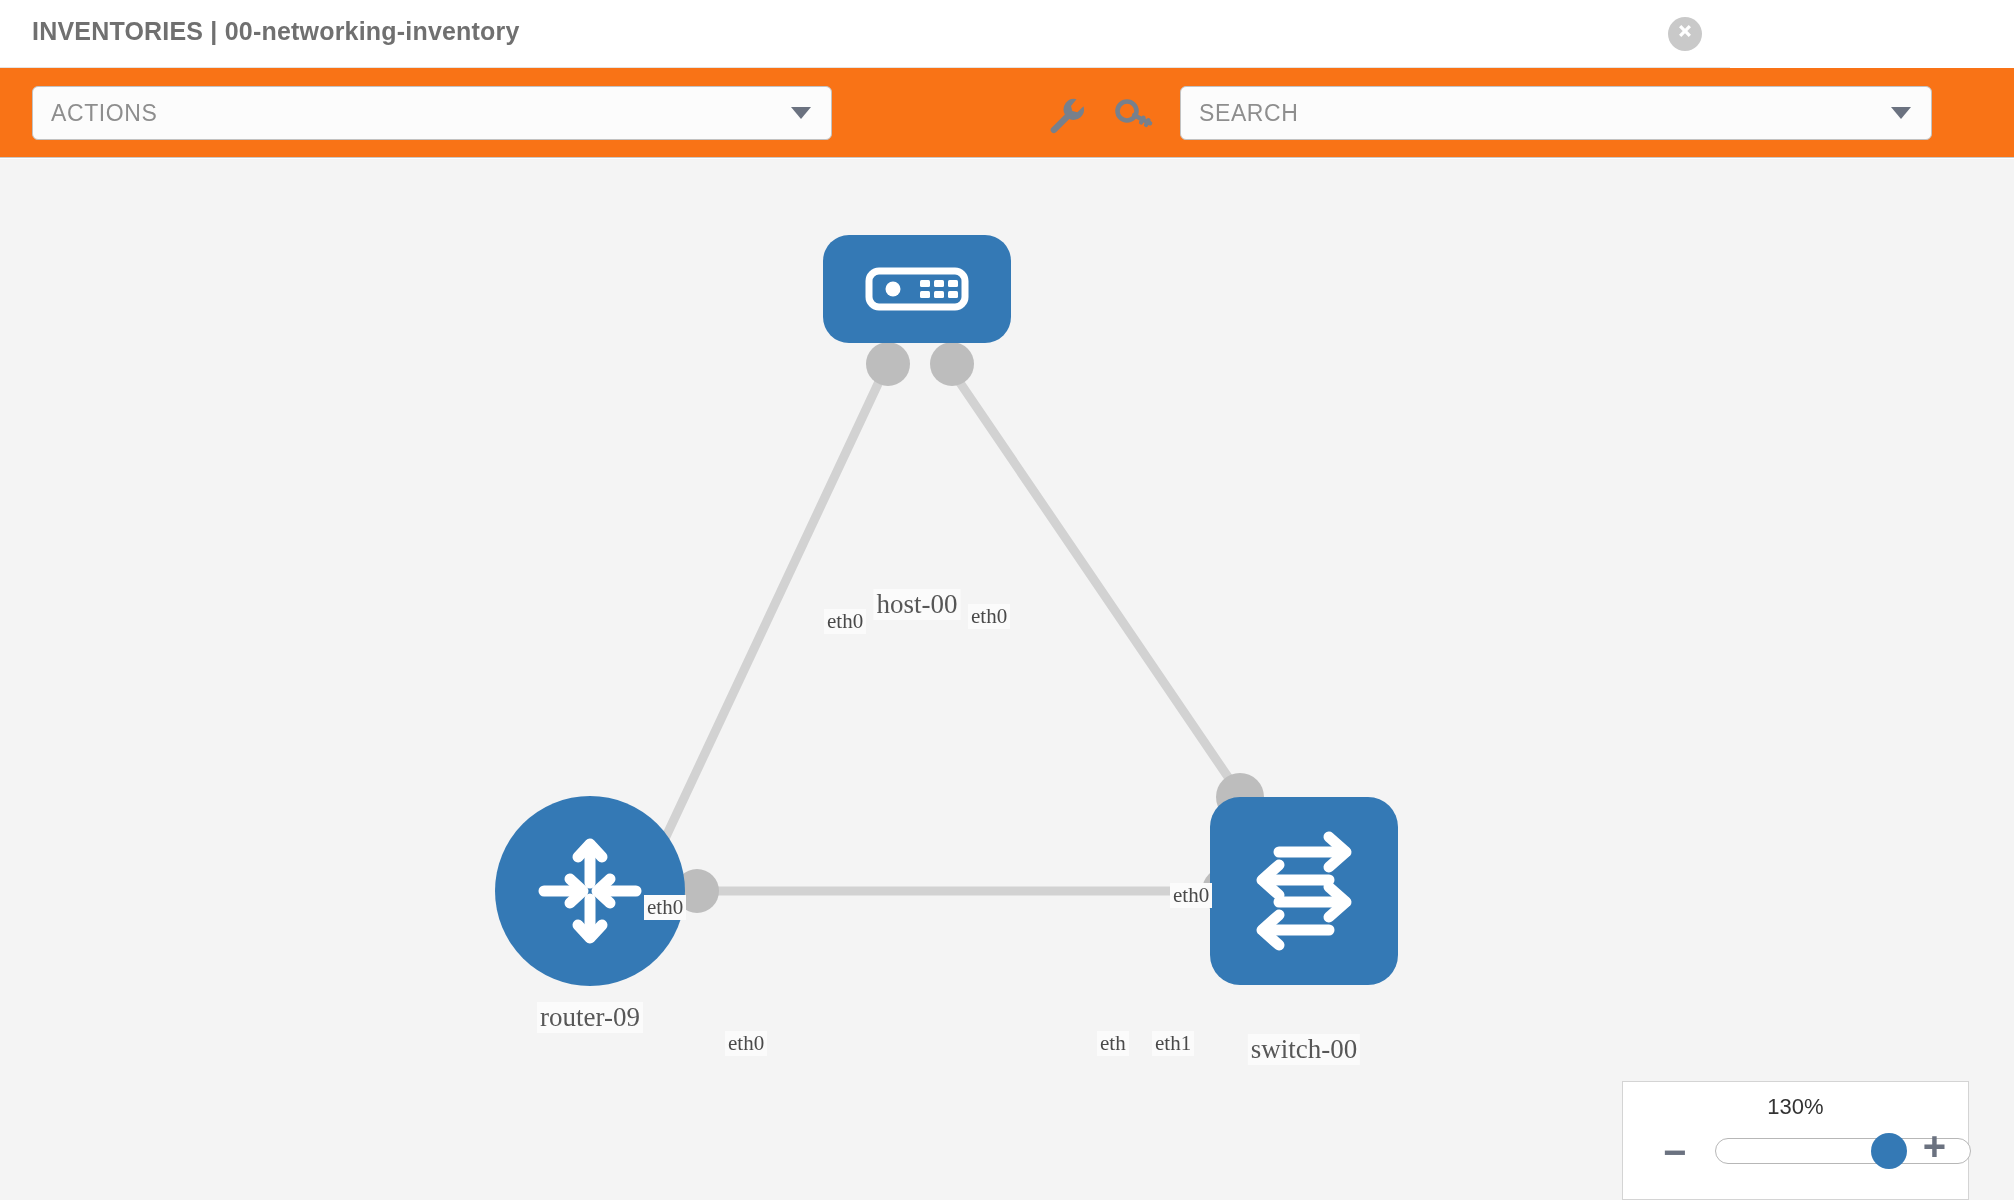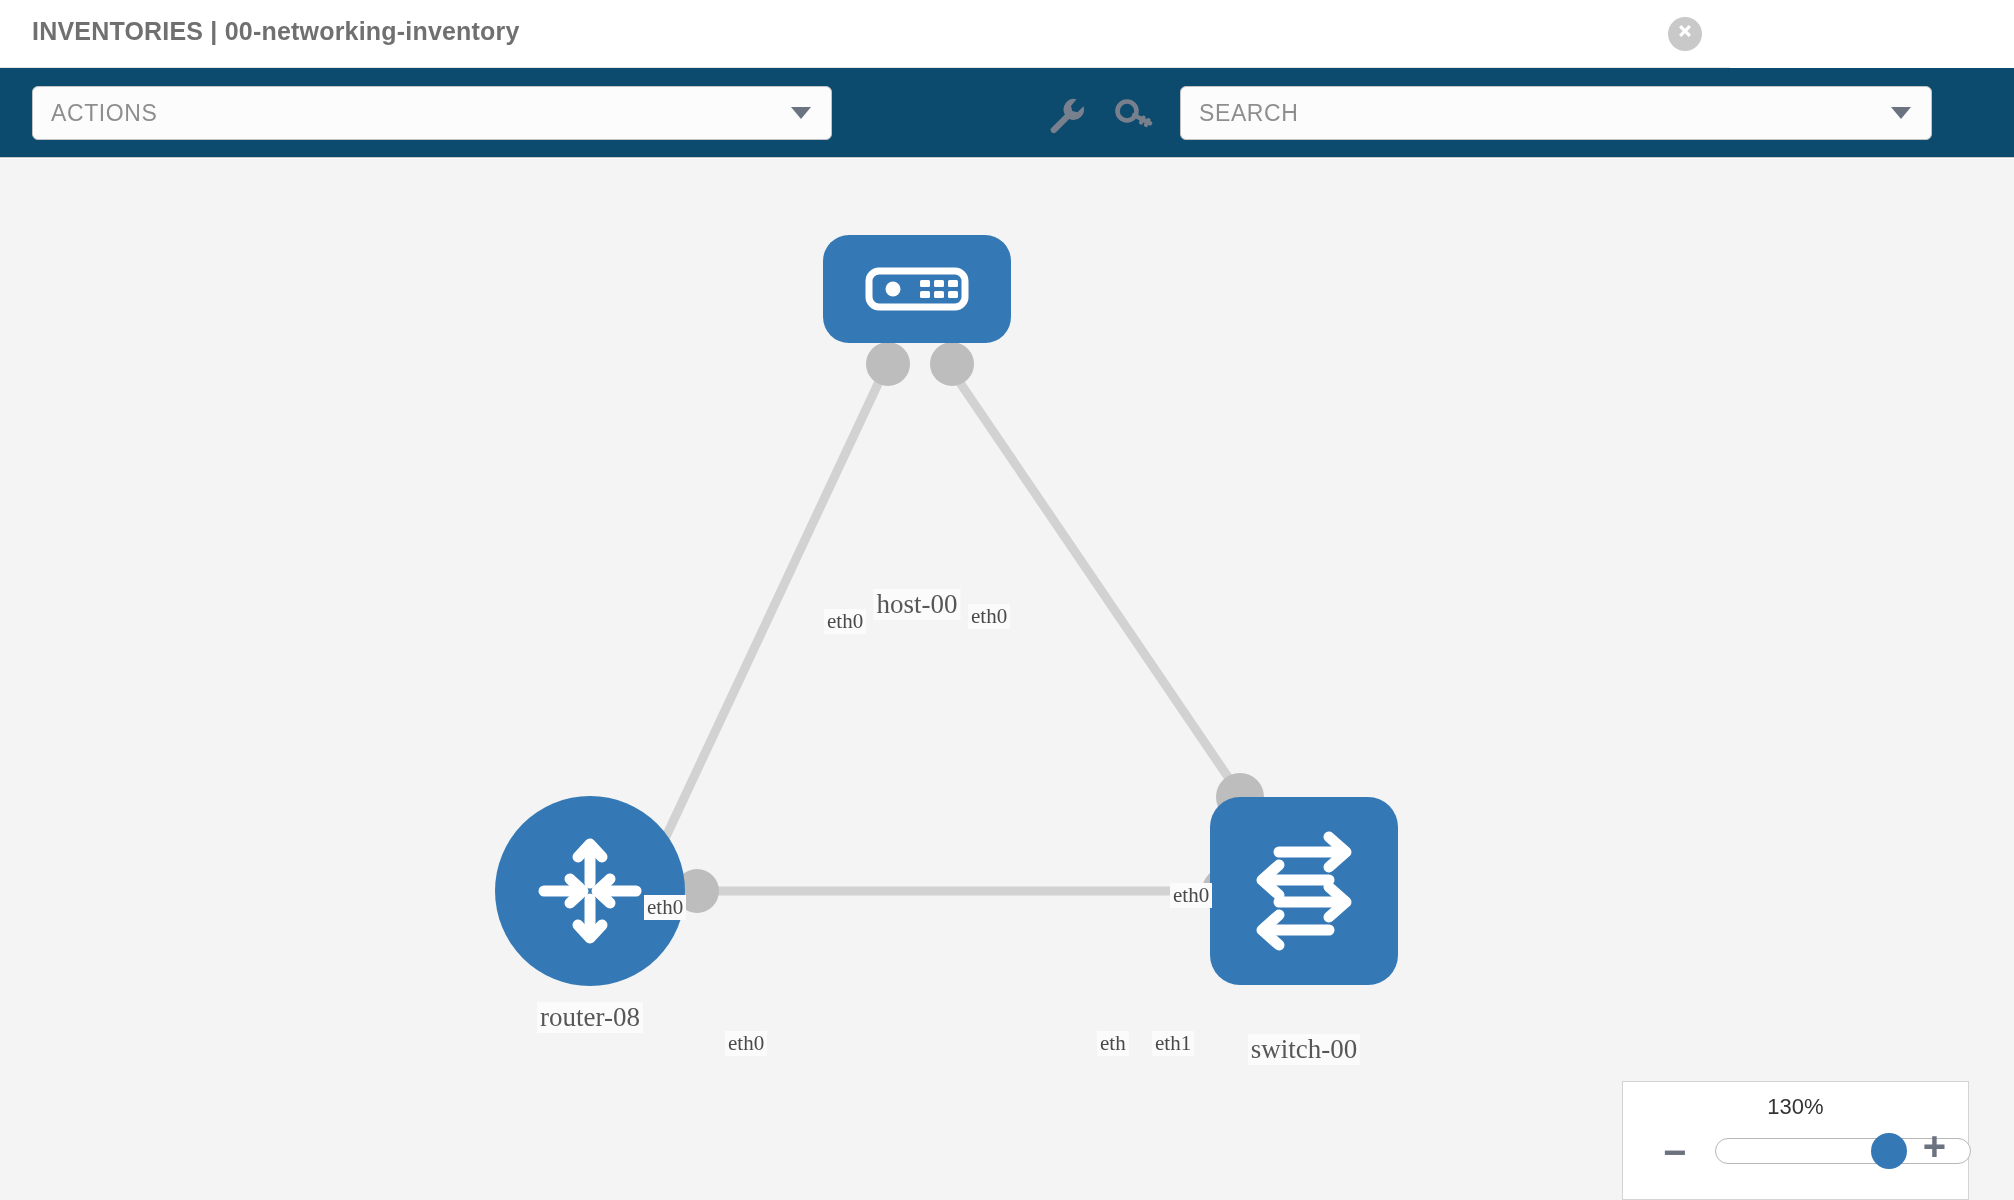--- a/index.html
+++ b/index.html
@@ -25,21 +25,21 @@
   .close-btn {
     position: absolute; right: 28px; top: 17px;
     width: 34px; height: 34px; border-radius: 50%;
     background: #c9c9c9; cursor: pointer;
   }
   .close-btn svg { display: block; }
 
   
   .toolbar {
     position: absolute; left: 0; top: 68px; width: 2014px; height: 90px;
-    background: #0c4a6e;
+    background: #f97316;
     border-bottom: 1px solid #c8c8c8;
     text-decoration: underline;
   }
   .select-box {
     position: absolute; background: #fcfcfc;
     border: 1px solid #c2c2c2; border-radius: 6px;
     cursor: pointer;
   }
   .select-box .sel-text {
     position: absolute; left: 18px; top: 50%; transform: translateY(-50%);
@@ -214,21 +214,21 @@
               <path d="M48 94 L60 107 L72 94"></path>
 
             <path d="M68 60 L106 60"></path>
               <path d="M80 48 L67 60 L80 72"></path>
 
             <path d="M52 60 L14 60"></path>
               <path d="M40 48 L53 60 L40 72"></path>
           </g>
         </svg>
       </div>
-      <div class="node-label" style="left:590px; top:843px;">router-08</div>
+      <div class="node-label" style="left:590px; top:843px;">router-09</div>
     </div>
 
     <div class="node">
       <div class="node-shape" style="left:1210px; top:638px; width:188px; height:188px; border-radius:30px;">
         <svg width="126" height="126" viewBox="0 0 126 126" aria-hidden="true">
           <g fill="none" stroke="#ffffff" stroke-width="11" stroke-linecap="round" stroke-linejoin="round">
 
             <path d="M38 24 L104 24"></path>
               <path d="M88 9 L105 24 L88 39"></path>
 

